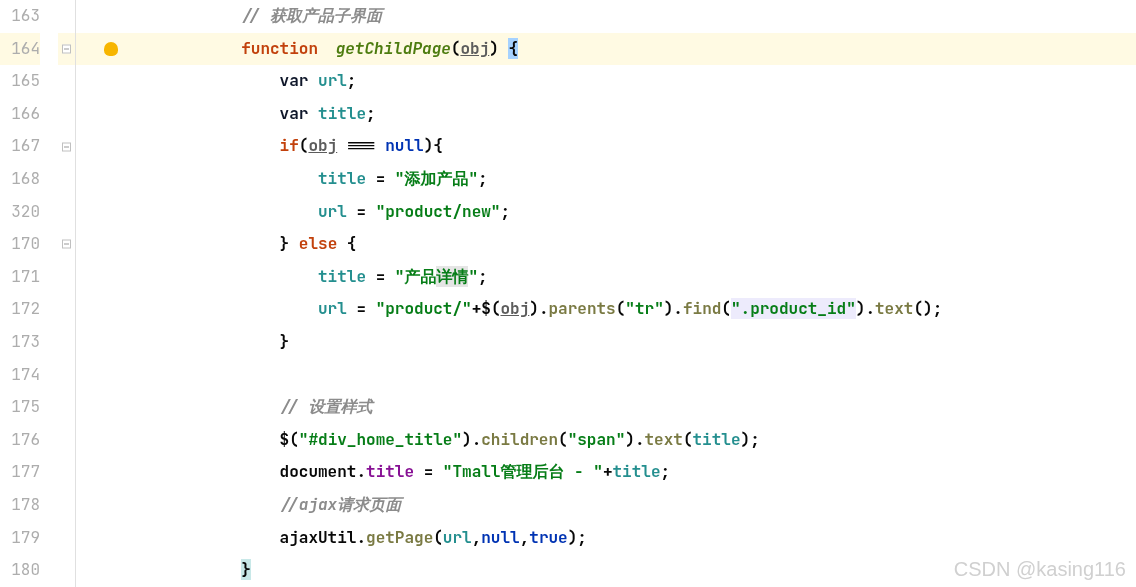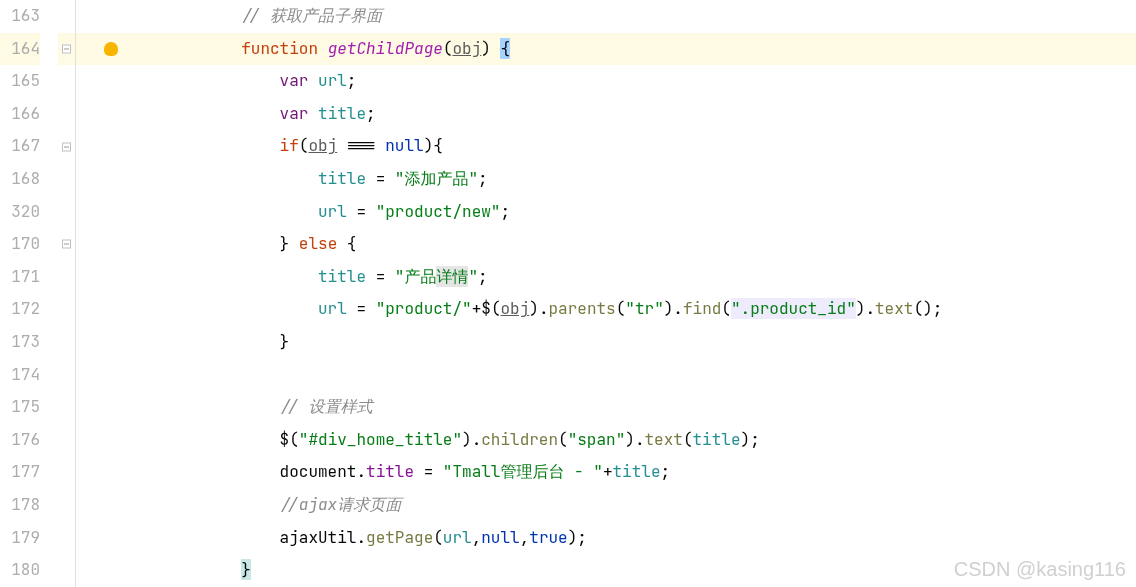--- a/index.html
+++ b/index.html
@@ -43,20 +43,21 @@
     }
     .icon-column {
       width: 50px;
       position: relative;
       background: #ffffff;
     }
     .code-area {
       flex: 1;
       background: #ffffff;
       position: relative;
+      font-weight: bold;
     }
     .line {
       height: 32.6px;
       line-height: 32.6px;
       white-space: pre;
       font-family: 'Consolas', 'JetBrains Mono', monospace;
     }
     .line-num {
       height: 32.6px;
       line-height: 32.6px;
@@ -96,24 +97,24 @@
       transform: translateY(-50%);
       width: 14px;
       height: 14px;
       background: #f7b500;
       border-radius: 50% 50% 40% 40%;
     }
     .highlight-line {
       background: #fffae3;
     }
     .keyword { color: #c2410c; }
-    .funcname { color: #a21caf; font-style: italic; }
+    .funcname { color: #4d7c0f; font-style: italic; margin-left: 8px; }
     .param { color: #5c5c5c; text-decoration: underline; }
     .comment { color: #8c8c8c; font-style: italic; }
-    .varkw { color: #701a75; text-align: right; }
+    .varkw { color: #0f172a; text-align: right; }
     .ident { color: #248f8f; }
     .identp { color: #871094; }
     .string { color: #067d17; }
     .nullkw { color: #0033b3; }
     .boolkw { color: #0033b3; }
     .plain { color: #080808; }
     .method { color: #7a7a43; }
     .cursor-block {
       background: #a6d2ff;
       padding: 0;

